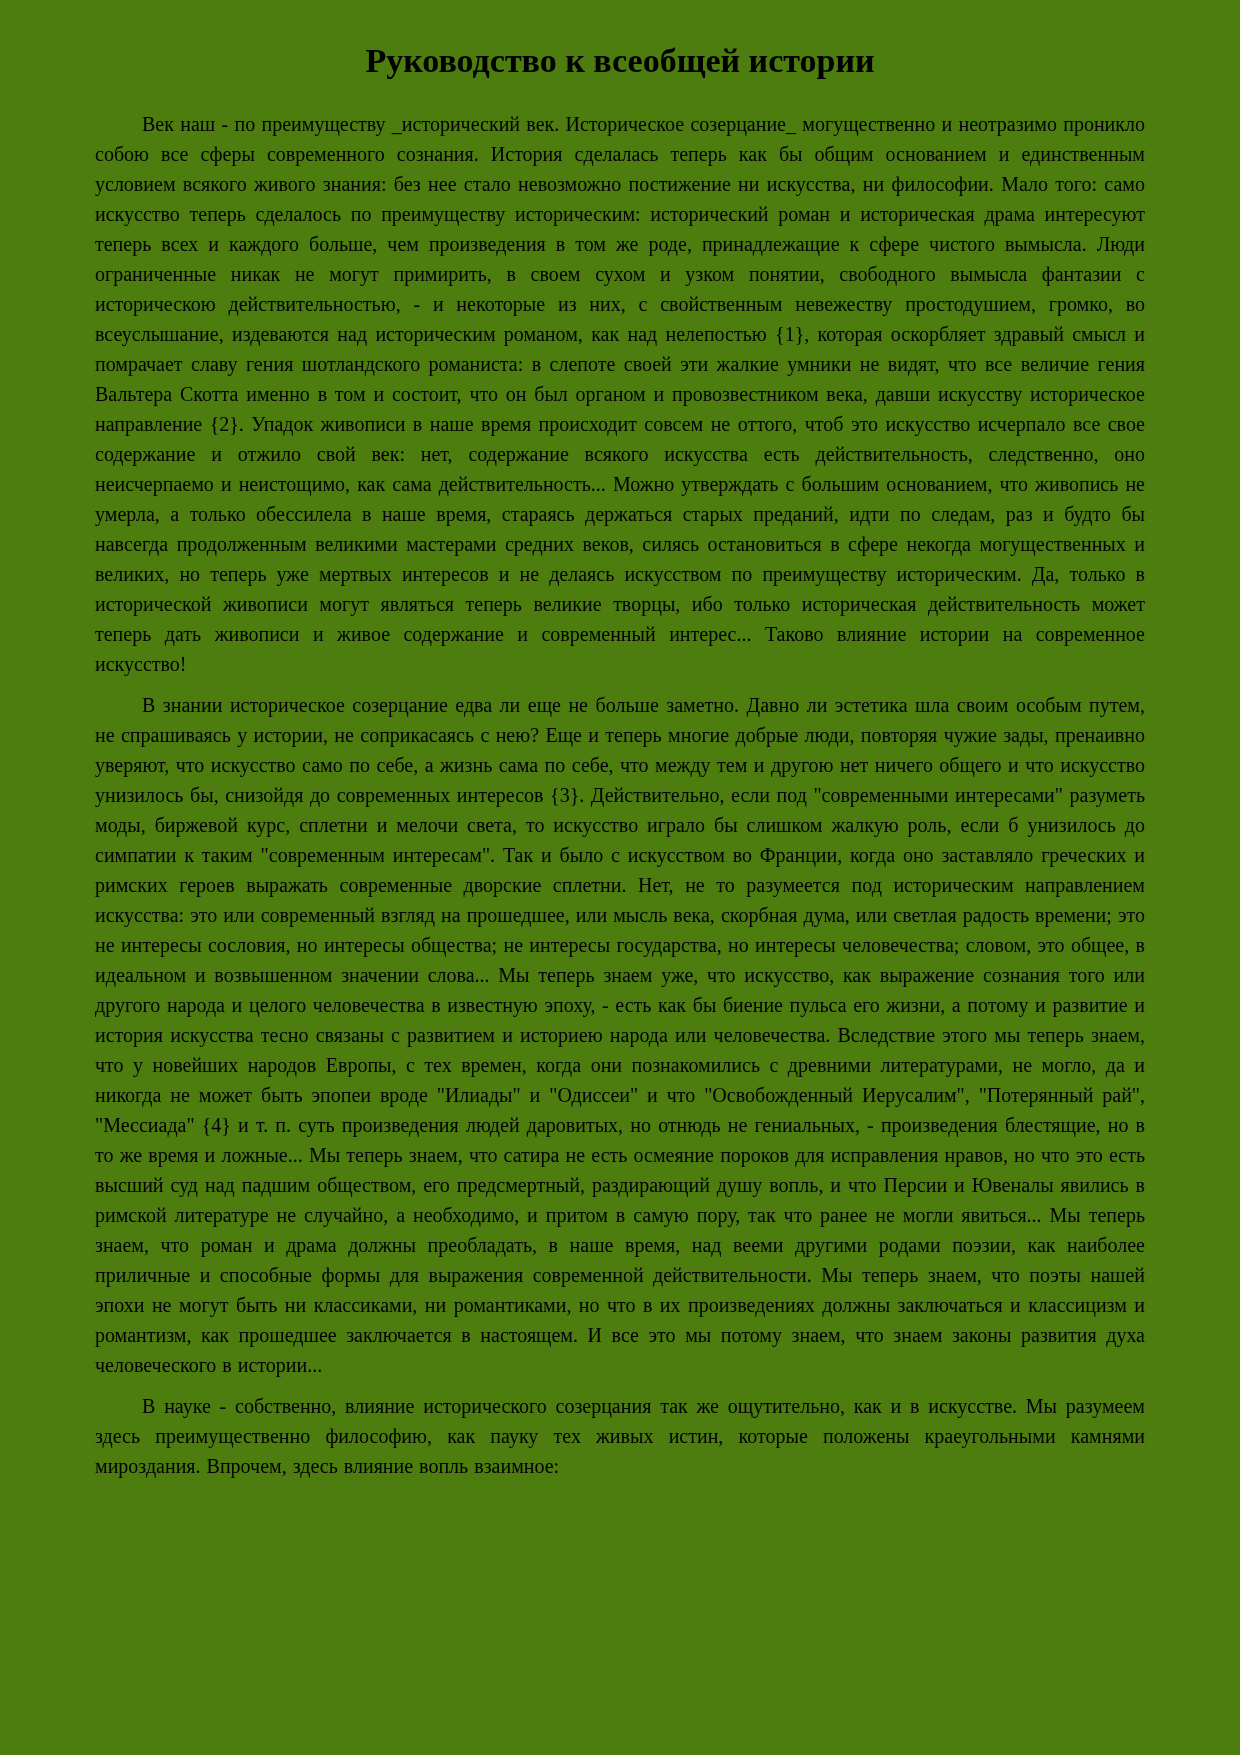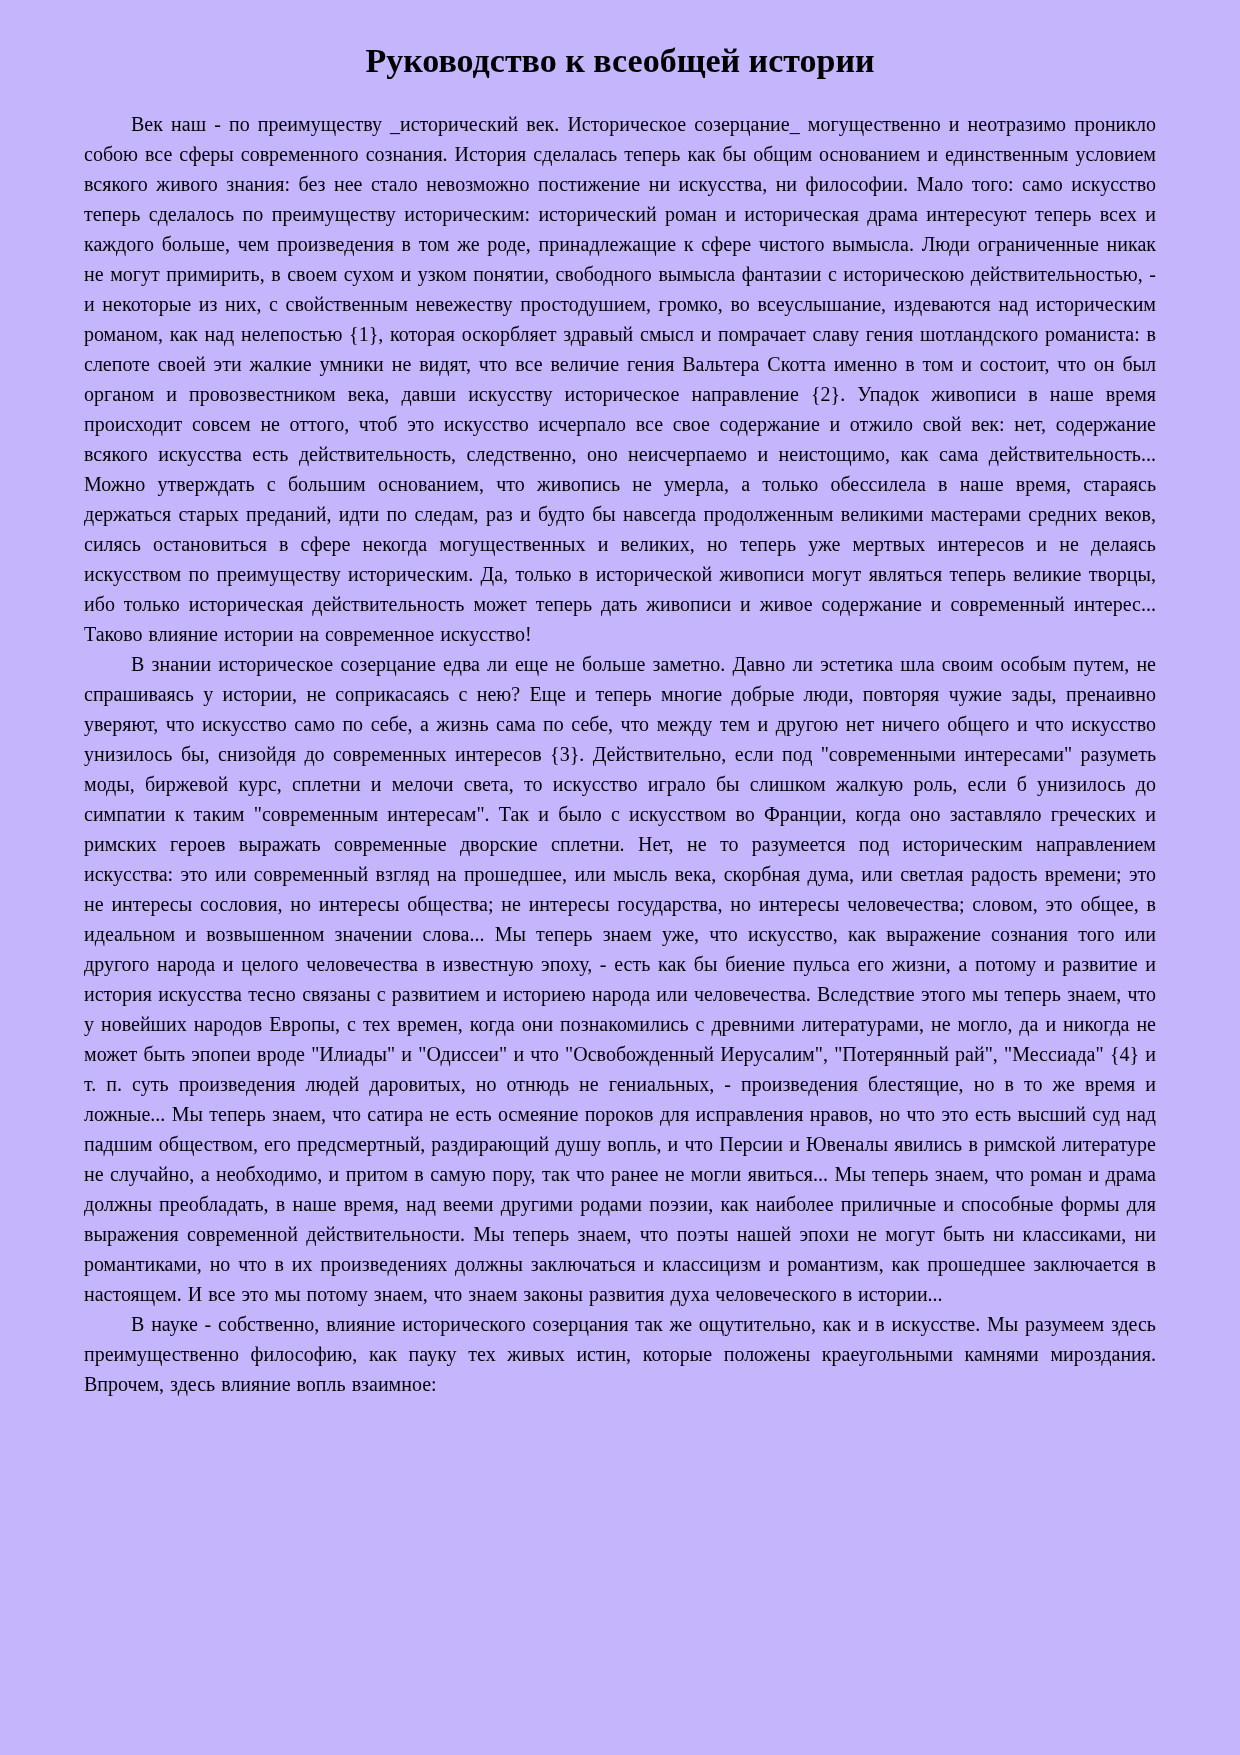--- a/index.html
+++ b/index.html
@@ -5,36 +5,36 @@
     html, body {
       margin: 0;
       padding: 0;
       background: #ffffff;
     }
     .page {
       position: relative;
       width: 1240px;
       min-height: 1755px;
       margin: 0 auto;
-      background: #c4b5fd;
+      background: #4d7c0f;
       color: #000000;
       box-sizing: border-box;
       padding: 40px 84px 60px 84px;
       font-family: "Liberation Serif", "DejaVu Serif", serif;
     }
     .doc-title {
       margin: 0 0 26px 0;
       text-align: center;
       font-size: 34px;
       font-weight: bold;
       line-height: 1.25;
       font-family: "Liberation Serif", "DejaVu Serif", serif;
     }
     .doc-body p {
-      margin: 0;
+      margin: 11px;
       font-size: 20px;
       line-height: 30px;
       text-align: justify;
       text-indent: 47px;
       word-spacing: 1px;
     }
   </style>
 </head>
 <body>
 

